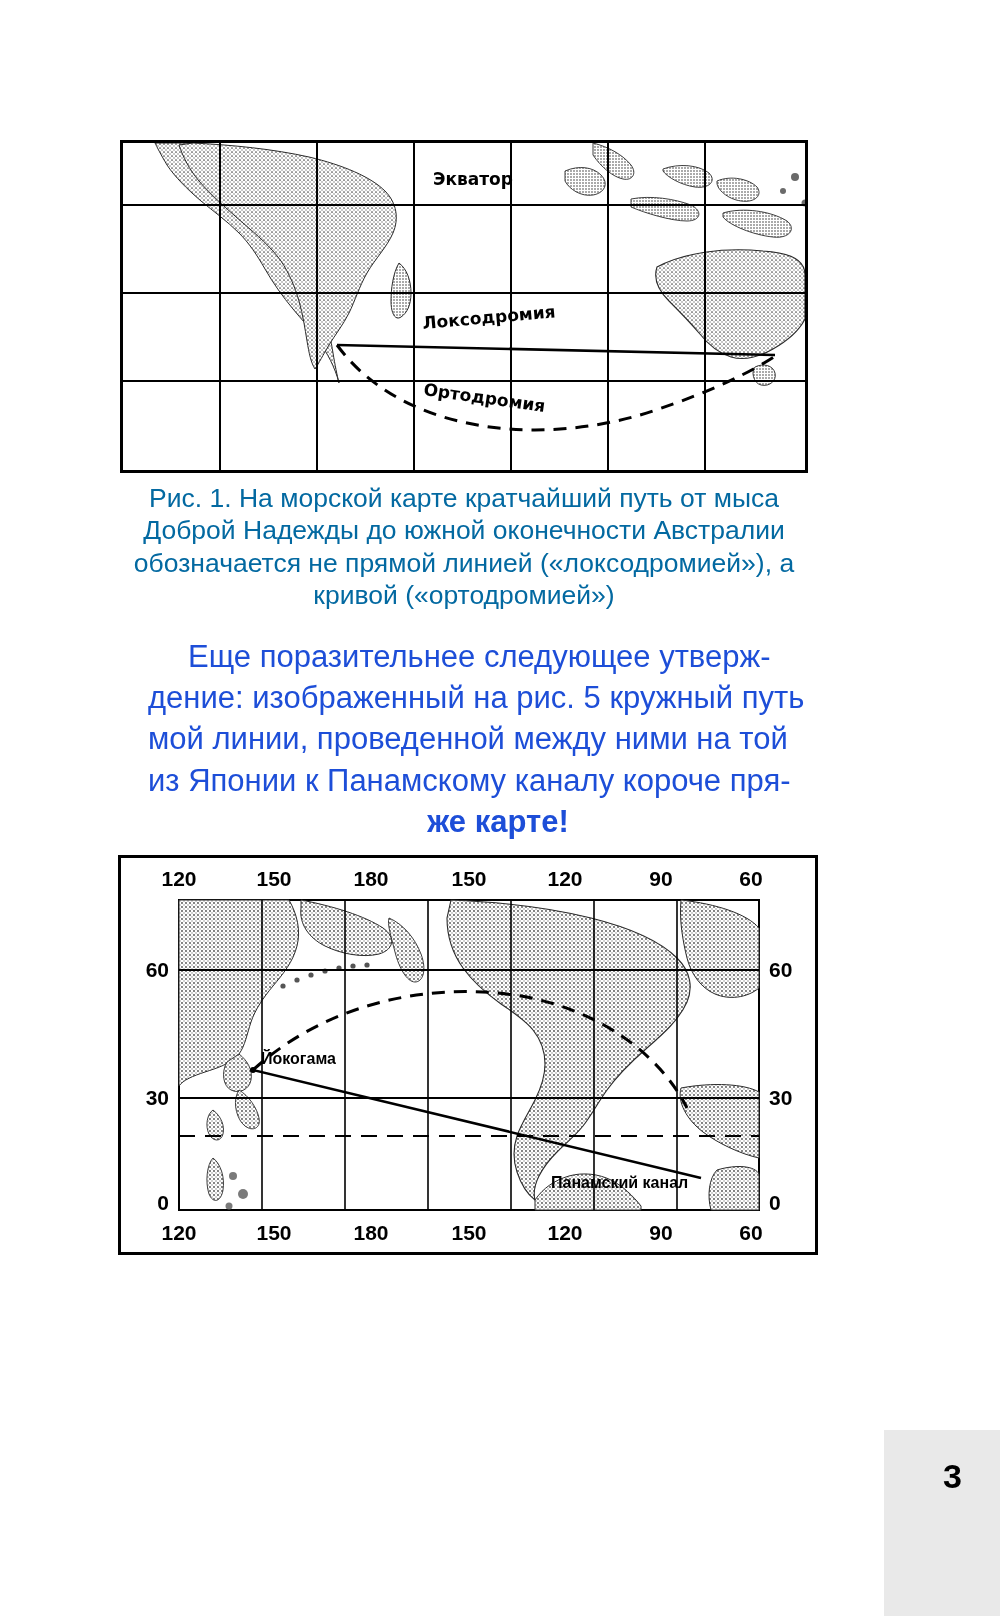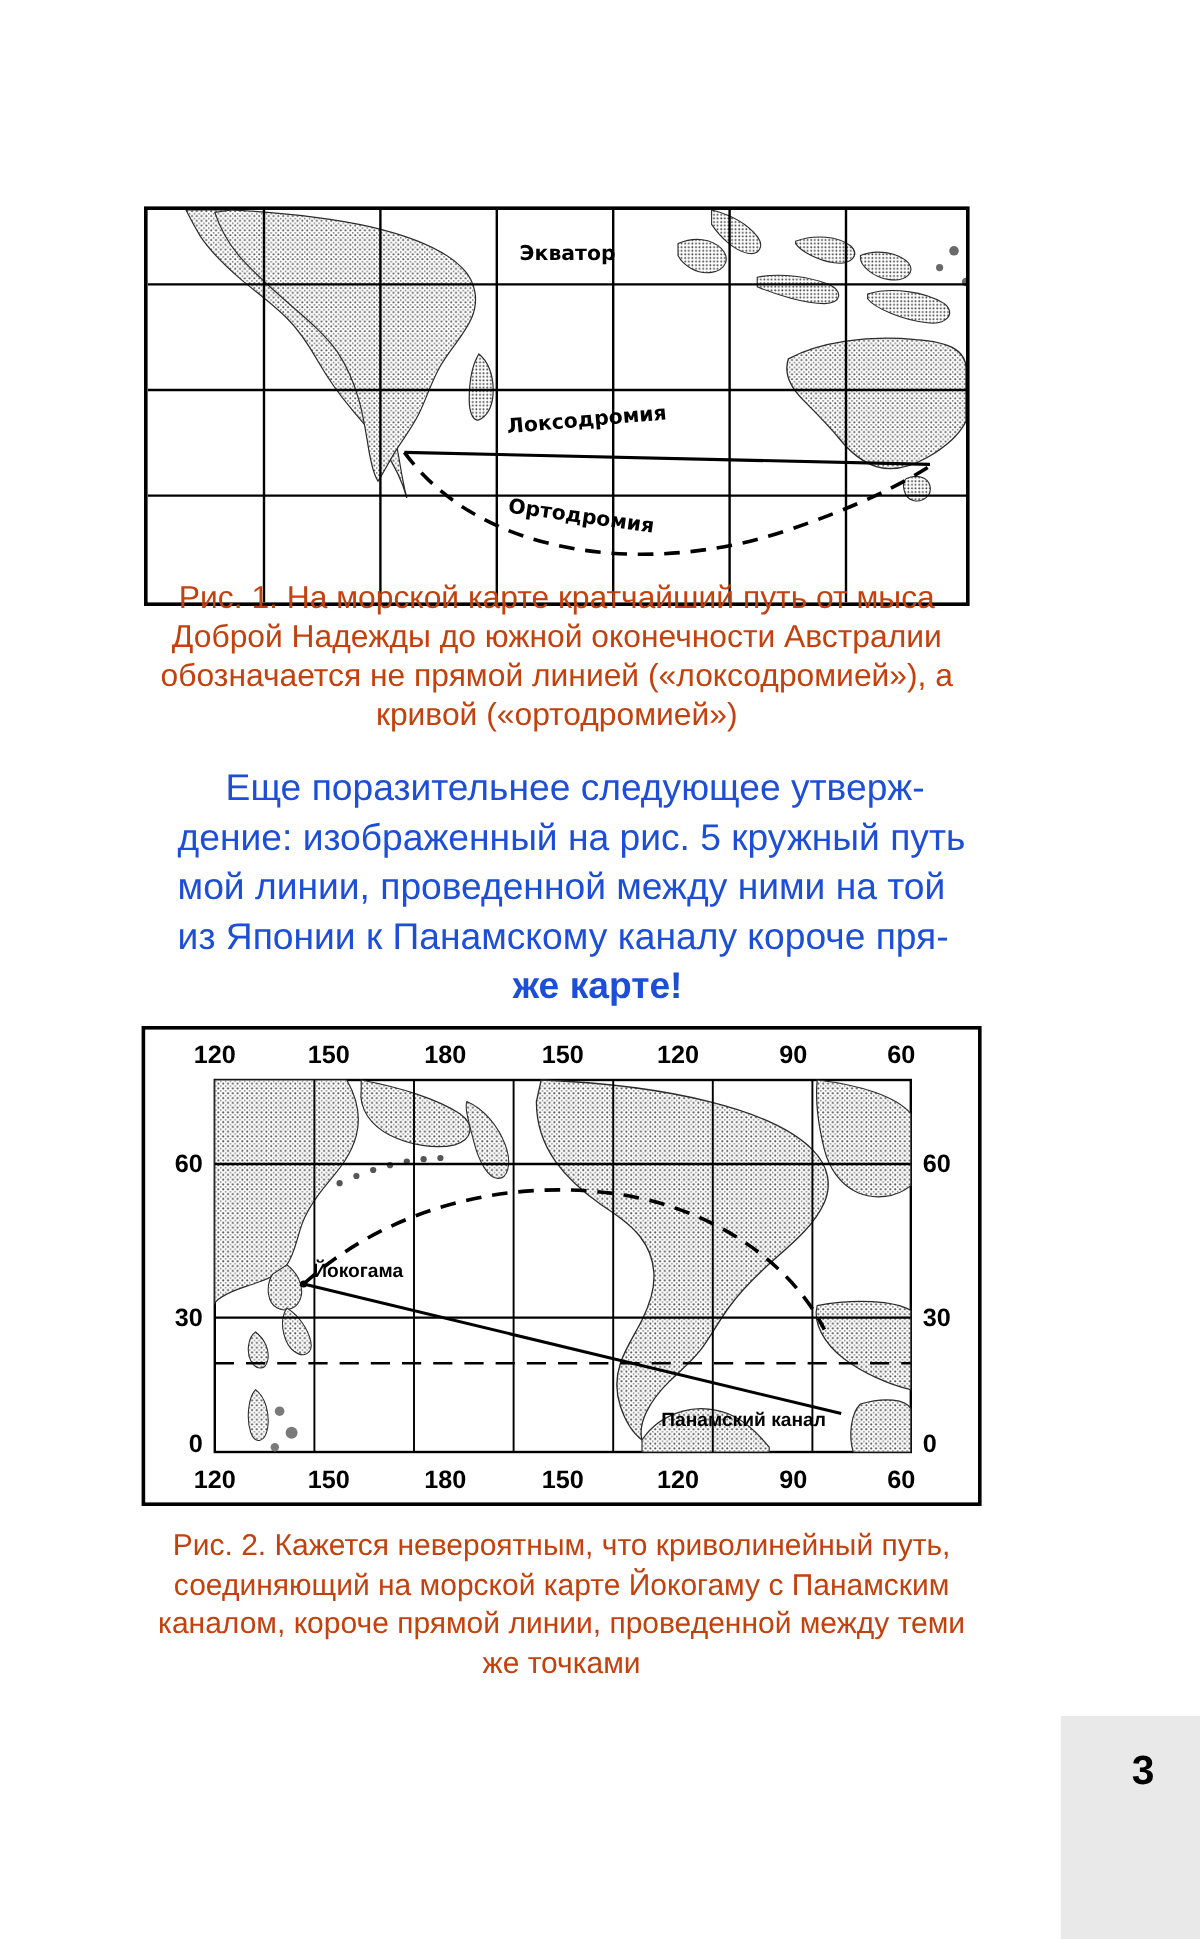--- a/index.html
+++ b/index.html
@@ -25,21 +25,20 @@
   .fig1-wrap {
     position: absolute;
     left: 120px;
     top: 140px;
     width: 688px;
     height: 333px;
     border: 3px solid #000;
     box-sizing: border-box;
     background: #fff;
     overflow: hidden;
-    margin-top: 32px;
   }
   .map-svg {
     position: absolute;
     left: 0; top: 0;
     width: 100%;
     height: 100%;
   }
   .fig-label {
     font-family: "DejaVu Sans", sans-serif;
     font-weight: 700;
@@ -47,21 +46,21 @@
     fill: #000;
   }
 
   
   .caption {
     position: absolute;
     text-align: center;
     font-family: "Liberation Sans", sans-serif;
     font-size: 26.5px;
     line-height: 1.22;
-    color: #c2410c;
+    color: #0369a1;
   }
   #caption1 {
     left: 120px;
     top: 482px;
     width: 688px;
   }
   #caption2 {
     left: 118px;
     top: 1272px;
     width: 700px;
@@ -332,18 +331,17 @@
       </g>
 
       <g>
         <text class="axis-lbl" x="648" y="119" text-anchor="start">60</text>
         <text class="axis-lbl" x="648" y="247" text-anchor="start">30</text>
         <text class="axis-lbl" x="648" y="352" text-anchor="start">0</text>
       </g>
     </svg>
   </div>
 
-  <div class="caption" id="caption2">Рис. 2. Кажется невероятным, что криволинейный путь, соединяющий на морской карте Йокогаму с Панамским каналом, короче прямой линии, проведенной между теми же точками</div>
 
   <div class="page-num-box"></div>
   <div class="page-num">3</div>
 
 </div>
 
 </body></html>

